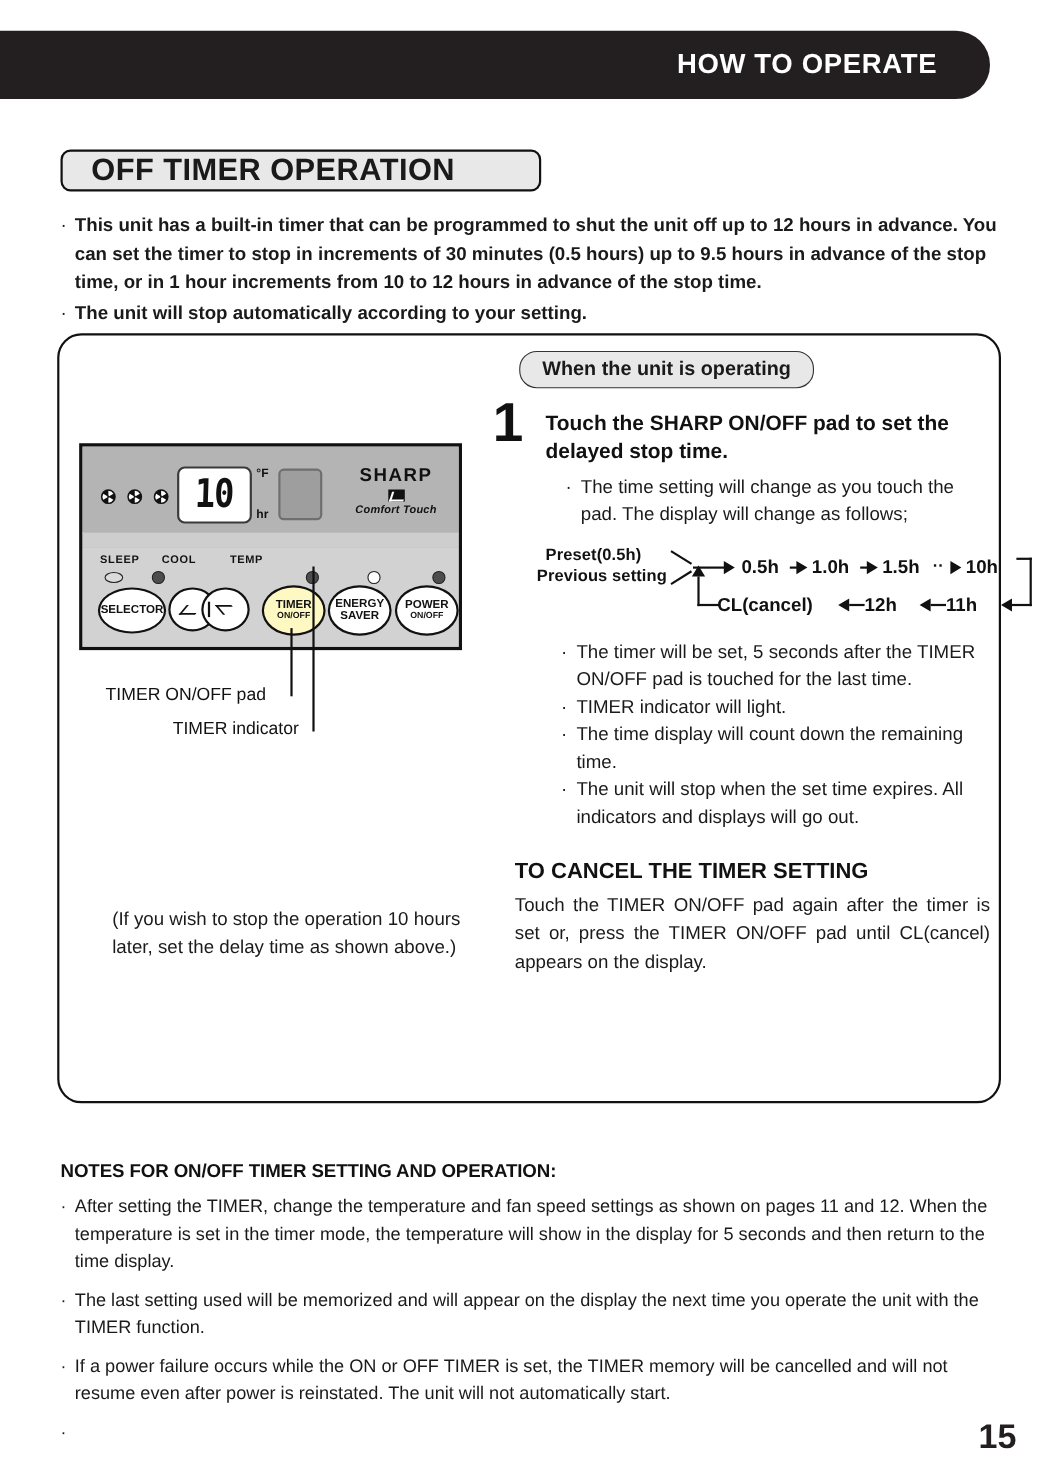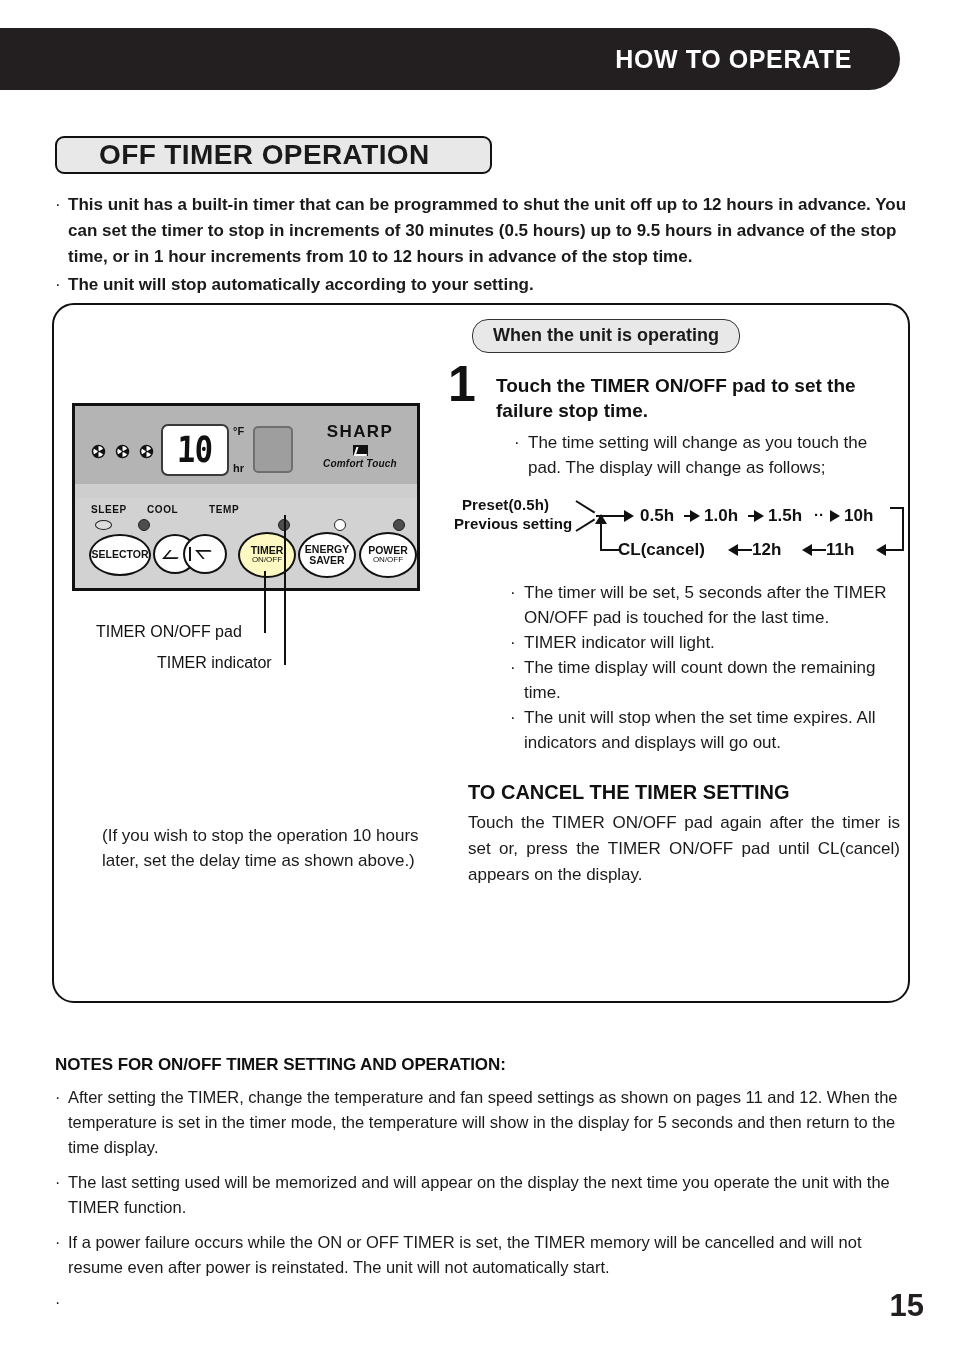--- a/index.html
+++ b/index.html
@@ -45,21 +45,21 @@
     left: 55px;
     top: 136px;
     width: 437px;
     height: 38px;
     background: #e8e8e8;
     border: 2px solid #111;
     border-radius: 9px;
     box-sizing: border-box;
     display: flex;
     align-items: center;
-    padding-left: 42px;
+    padding-left: 26px;
   }
   .section-title span {
     font-size: 28px;
     font-weight: bold;
     letter-spacing: 0.4px;
     color: #1a1a1a;
   }
 
   
   .intro {
@@ -271,21 +271,21 @@
     border-radius: 50%;
     background: #ffffff;
     box-sizing: border-box;
     display: flex;
     flex-direction: column;
     align-items: center;
     justify-content: center;
     text-align: center;
   }
   .pad-txt1 { font-size: 10.5px; font-weight: bold; color: #111; line-height: 1.05; }
-  .pad-txt2 { font-size: 8px; font-weight: normal; color: #111; line-height: 1.05; }
+  .pad-txt2 { font-size: 8px; font-weight: bold; color: #111; line-height: 1.05; }
   .pad-highlight { background: #fef9c3; }
 
   .pad-temp {
     position: absolute;
     left: 78px; top: 128px;
     width: 74px; height: 40px;
   }
   .pad-temp .lobe {
     position: absolute;
     top: 0; width: 44px; height: 40px;
@@ -377,20 +377,21 @@
   }
   .sub-bullets { margin-top: 7px; padding-left: 18px; }
   .sub-row { display: flex; align-items: flex-start; }
   .sub-dot { width: 14px; flex: 0 0 14px; font-size: 17px; line-height: 25px; }
   .sub-text { font-size: 17px; line-height: 25px; color: #1a1a1a; }
 
   
   .flow {
     position: relative;
     margin-top: 14px;
+    margin-left: 34px;
     width: 420px;
     height: 76px;
     font-size: 0;
   }
   .flow-lbl {
     position: absolute;
     font-size: 15px;
     font-weight: bold;
     color: #111;
     white-space: nowrap;
@@ -601,21 +602,21 @@
 
     <div class="paren-note">(If you wish to stop the operation 10 hours later, set the delay time as shown above.)</div>
   </div>
 
   <div class="right-col">
 
     <div class="pill">When the unit is operating</div>
 
     <div class="step">
       <div class="step-num">1</div>
-      <div class="step-head">Touch the TIMER ON/OFF pad to set the failure stop time.</div>
+      <div class="step-head">Touch the SHARP ON/OFF pad to set the delayed stop time.</div>
       <div class="sub-bullets">
         <div class="sub-row">
           <div class="sub-dot">·</div>
           <div class="sub-text">The time setting will change as you touch the pad. The display will change as follows;</div>
         </div>
       </div>
     </div>
 
     
     <div class="flow">

